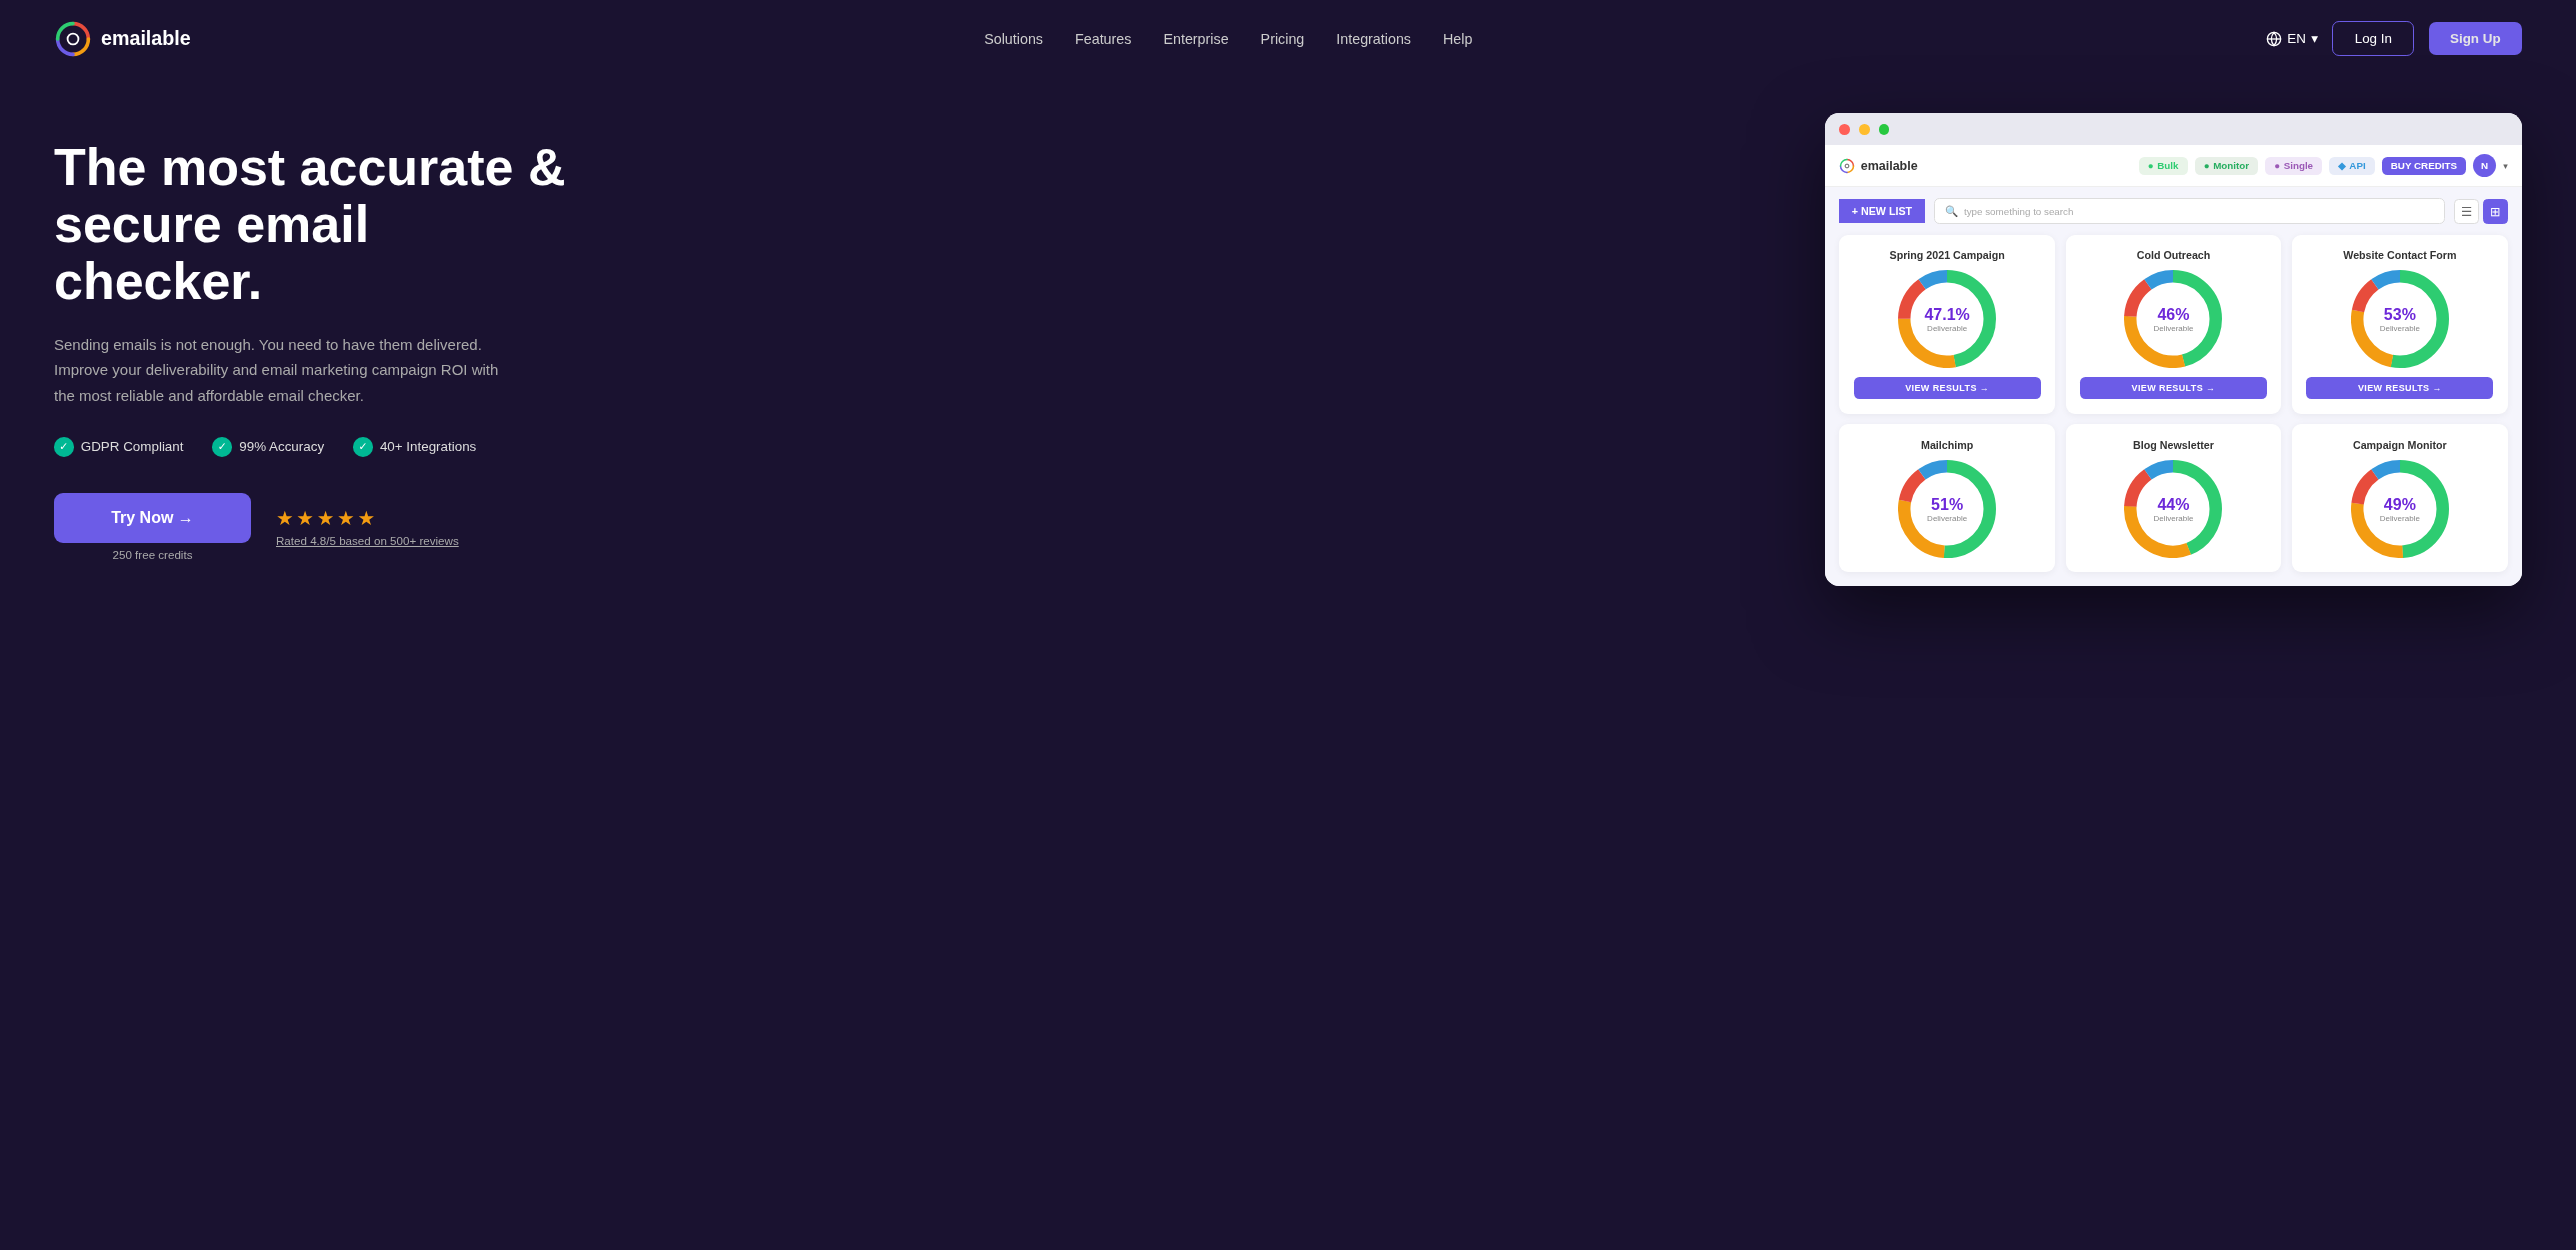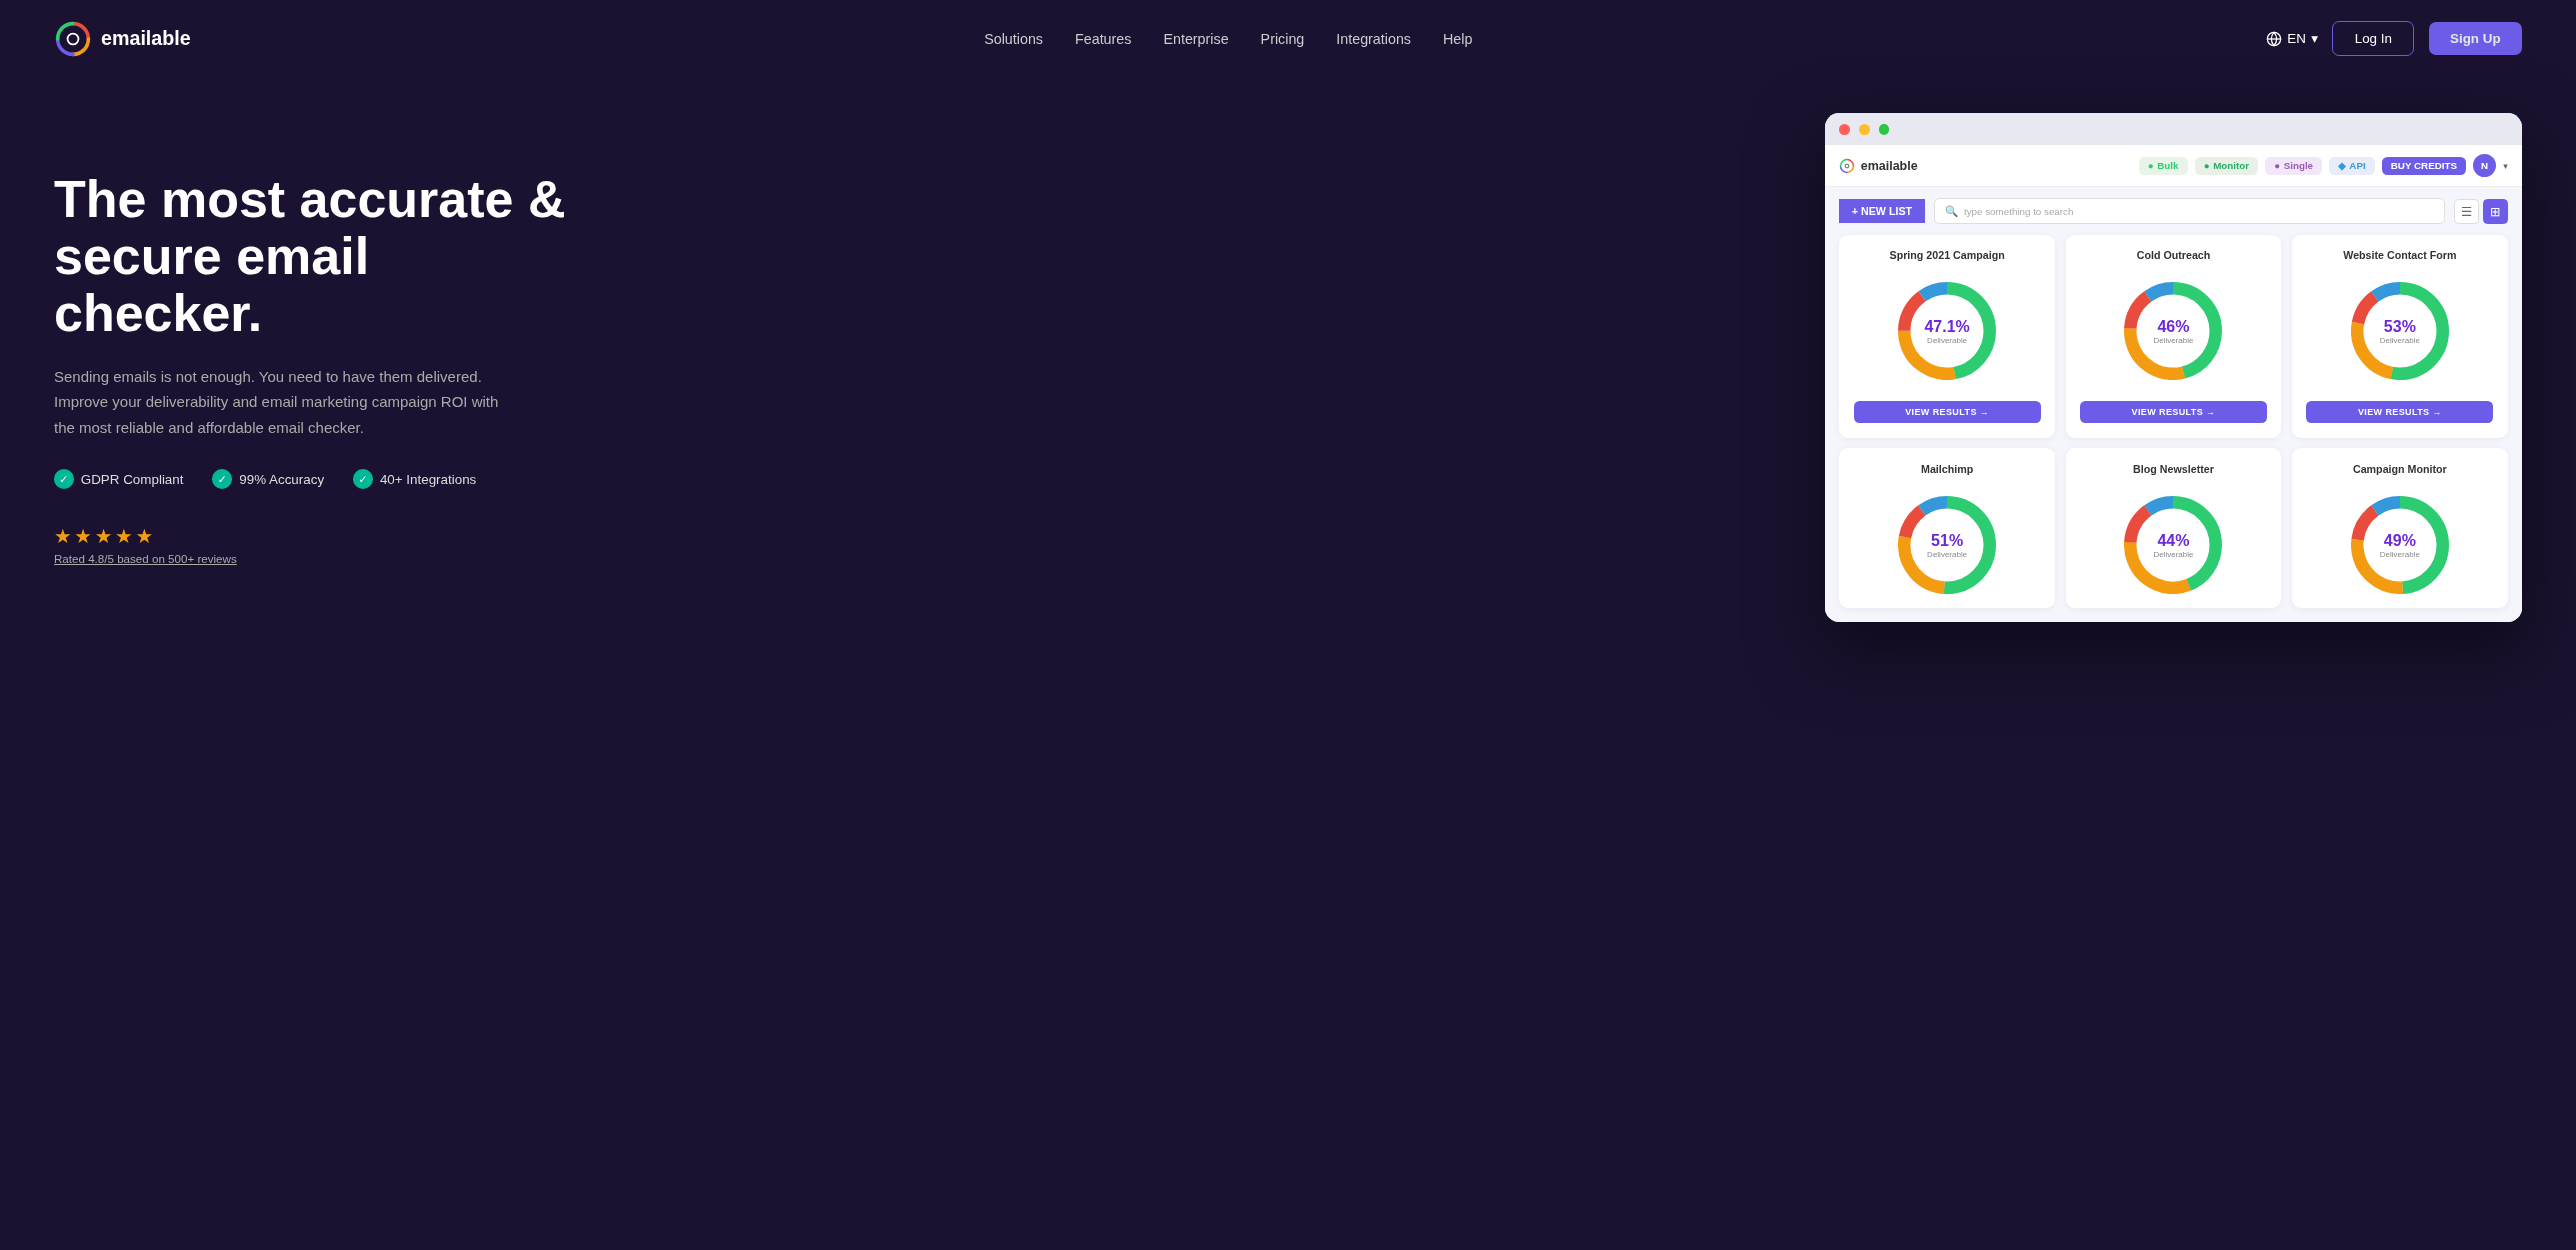--- a/index.html
+++ b/index.html
@@ -321,21 +321,21 @@
       gap: 10.7px;
       padding: 0 14.3px 14.3px;
     }
     .dash-card {
       background: white;
       border-radius: 9px;
       padding: 14.3px;
       display: flex;
       flex-direction: column;
       align-items: center;
-      gap: 21px;
+      gap: 9px;
       box-shadow: 0 1.8px 7.1px rgba(0,0,0,0.05);
     }
     .card-title {
       font-size: 10.7px;
       font-weight: 600;
       color: #333;
       text-align: center;
     }
     .donut-wrap {
       position: relative;
@@ -430,20 +430,24 @@
         <div class="badge-check">✓</div>
         <span>99% Accuracy</span>
       </div>
       <div class="badge">
         <div class="badge-check">✓</div>
         <span>40+ Integrations</span>
       </div>
     </div>
 
     <div class="hero-actions">
+      <div class="btn-try-wrap">
+        <button class="btn-try">Try Now →</button>
+        <div class="btn-try-sub">250 free credits</div>
+      </div>
 
       <div class="rating-wrap">
         <div class="stars">
           <span class="star">★</span>
           <span class="star">★</span>
           <span class="star">★</span>
           <span class="star">★</span>
           <span class="star">★</span>
         </div>
         <span class="rating-link">Rated 4.8/5 based on 500+ reviews</span>

